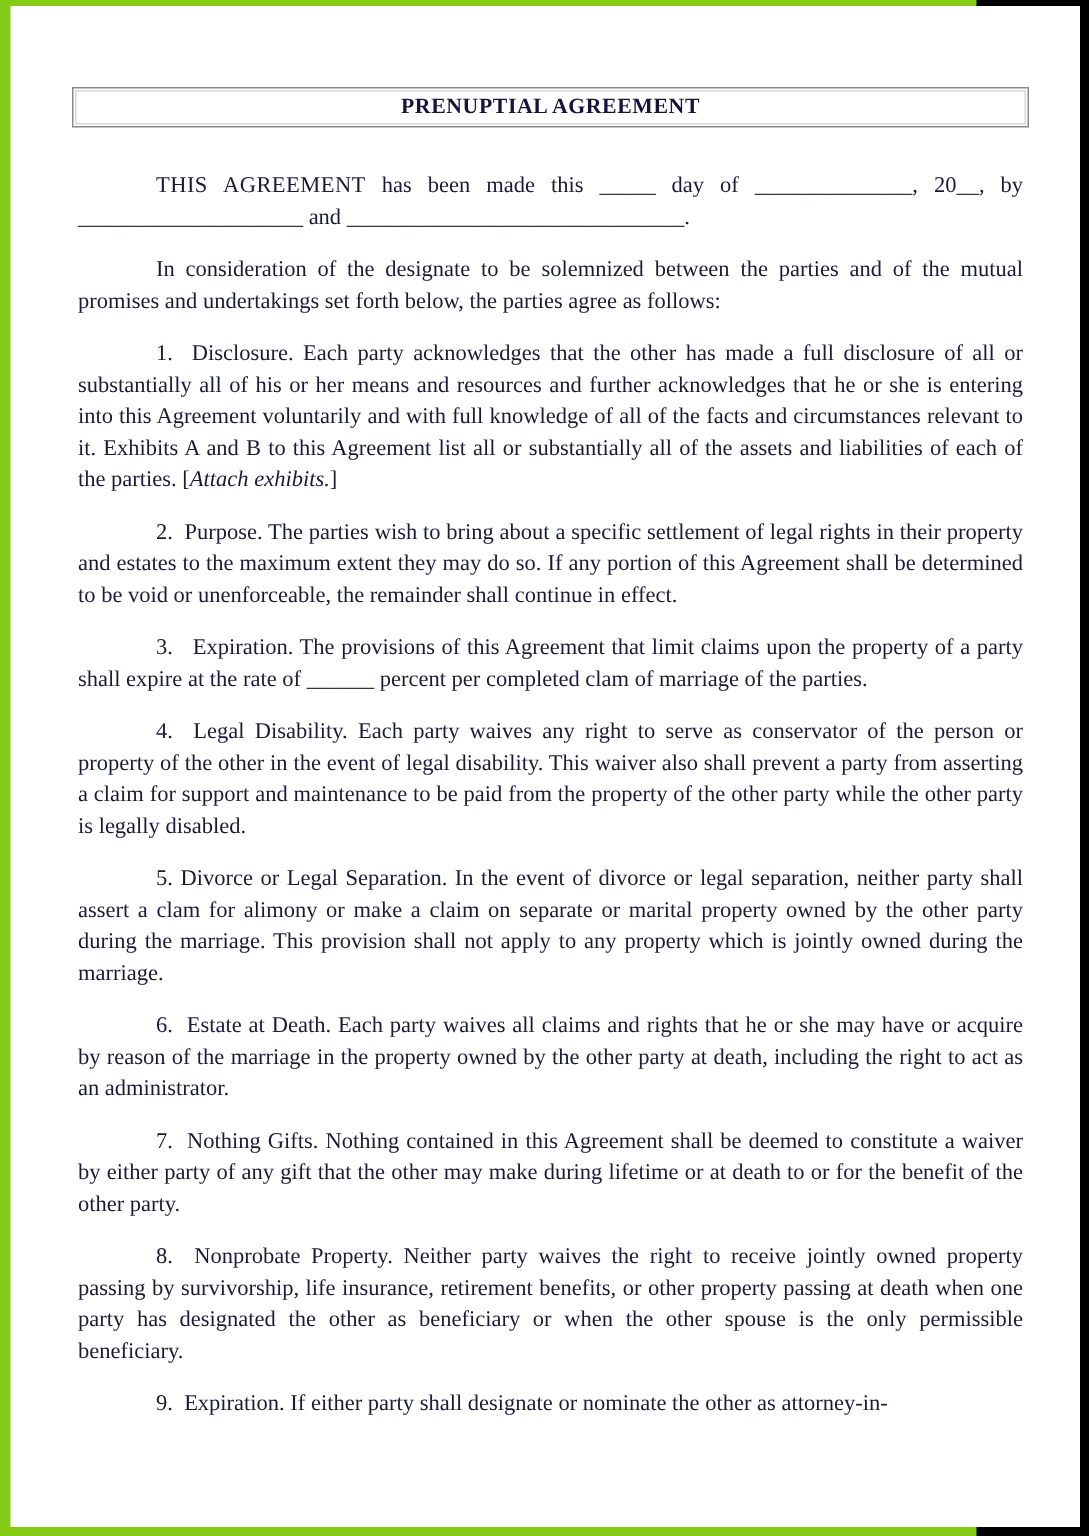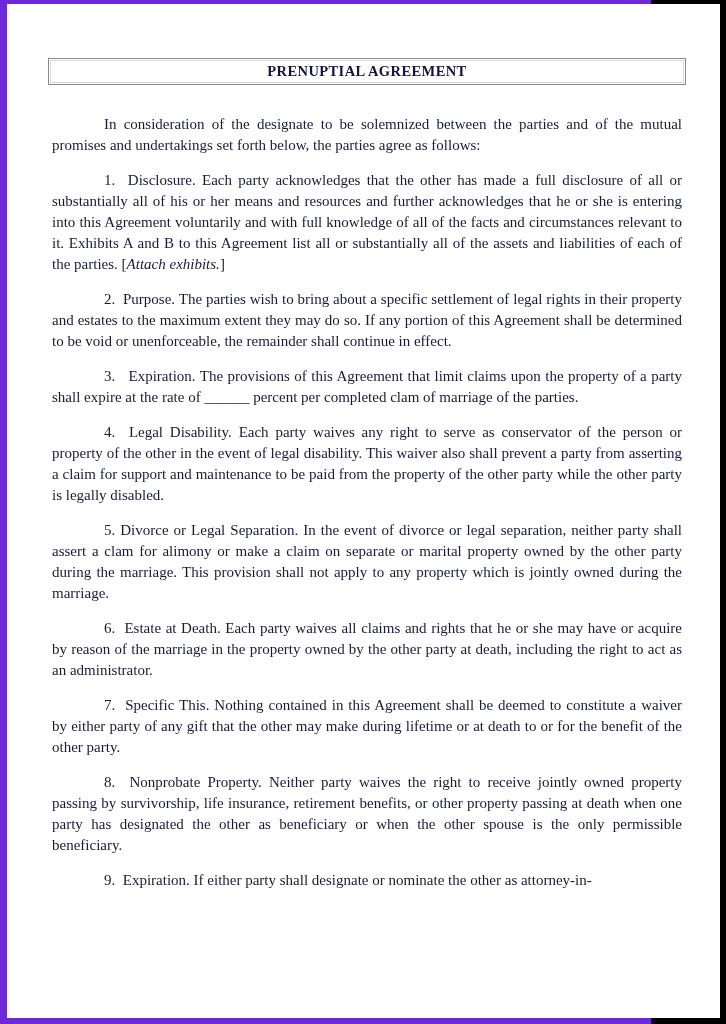--- a/index.html
+++ b/index.html
@@ -13,21 +13,21 @@
     height: 1024px;
     overflow: hidden;
     font-family: "Liberation Serif", "DejaVu Serif", serif;
   }
 
   
   .scan-frame {
     position: relative;
     width: 651px;
     height: 1024px;
-    background: #6d28d9;
+    background: #84cc16;
     box-sizing: border-box;
   }
 
   
   .page {
     position: absolute;
     left: 7px;
     top: 4px;
     width: 713px;
     height: 1014px;
@@ -106,36 +106,37 @@
 <div class="scan-frame">
   <div class="page">
 
     <div class="title-box">
       <div class="title-box-inner"></div>
       <span class="doc-title">PRENUPTIAL AGREEMENT</span>
     </div>
 
     <div class="body-text">
 
+      <p class="para"><span class="lead-caps">THIS AGREEMENT</span><span> has been made this _____ day of ______________, 20__, by ____________________ and ______________________________.</span></p>
 
       <p class="para">In consideration of the designate to be solemnized between the parties and of the mutual promises and undertakings set forth below, the parties agree as follows:</p>
 
       <p class="para"><span class="clause-num">1.</span><span>&nbsp; </span><span class="clause-head">Disclosure</span><span>. Each party acknowledges that the other has made a full disclosure of all or substantially all of his or her means and resources and further acknowledges that he or she is entering into this Agreement voluntarily and with full knowledge of all of the facts and circumstances relevant to it. Exhibits A and B to this Agreement list all or substantially all of the assets and liabilities of each of the parties. [</span><span class="ital">Attach exhibits.</span><span>]</span></p>
 
       <p class="para"><span class="clause-num">2.</span><span>&nbsp; </span><span class="clause-head">Purpose</span><span>. The parties wish to bring about a specific settlement of legal rights in their property and estates to the maximum extent they may do so. If any portion of this Agreement shall be determined to be void or unenforceable, the remainder shall continue in effect.</span></p>
 
       <p class="para"><span class="clause-num">3.</span><span>&nbsp;&nbsp; </span><span class="clause-head">Expiration</span><span>. The provisions of this Agreement that limit claims upon the property of a party shall expire at the rate of ______ percent per completed clam of marriage of the parties.</span></p>
 
       <p class="para"><span class="clause-num">4.</span><span>&nbsp; </span><span class="clause-head">Legal Disability</span><span>.  Each party waives any right to serve as conservator of the person or property of the other in the event of legal disability.  This waiver also shall prevent a party from asserting a claim for support and maintenance to be paid from the property of the other party while the other party is legally disabled.</span></p>
 
       <p class="para"><span class="clause-num">5.</span><span>&nbsp;</span><span class="clause-head">Divorce or Legal Separation</span><span>.  In the event of divorce or legal separation, neither party shall assert a clam for alimony or make a claim on separate or marital property owned by the other party during the marriage. This provision shall not apply to any property which is jointly owned during the marriage.</span></p>
 
       <p class="para"><span class="clause-num">6.</span><span>&nbsp; </span><span class="clause-head">Estate at Death</span><span>. Each party waives all claims and rights that he or she may have or acquire by reason of the marriage in the property owned by the other party at death, including the right to act as an administrator.</span></p>
 
-      <p class="para"><span class="clause-num">7.</span><span>&nbsp; </span><span class="clause-head">Specific This</span><span>. Nothing contained in this Agreement shall be deemed to constitute a waiver by either party of any gift that the other may make during lifetime or at death to or for the benefit of the other party.</span></p>
+      <p class="para"><span class="clause-num">7.</span><span>&nbsp; </span><span class="clause-head">Nothing Gifts</span><span>. Nothing contained in this Agreement shall be deemed to constitute a waiver by either party of any gift that the other may make during lifetime or at death to or for the benefit of the other party.</span></p>
 
       <p class="para"><span class="clause-num">8.</span><span>&nbsp; </span><span class="clause-head">Nonprobate Property</span><span>.  Neither party waives the right to receive jointly owned property passing by survivorship, life insurance, retirement benefits, or other property passing at death when one party has designated the other as beneficiary or when the other spouse is the only permissible beneficiary.</span></p>
 
       <p class="para"><span class="clause-num">9.</span><span>&nbsp; </span><span class="clause-head">Expiration</span><span>. If either party shall designate or nominate the other as attorney-in-</span></p>
 
     </div>
   </div>
 </div>
 
 </body></html>

